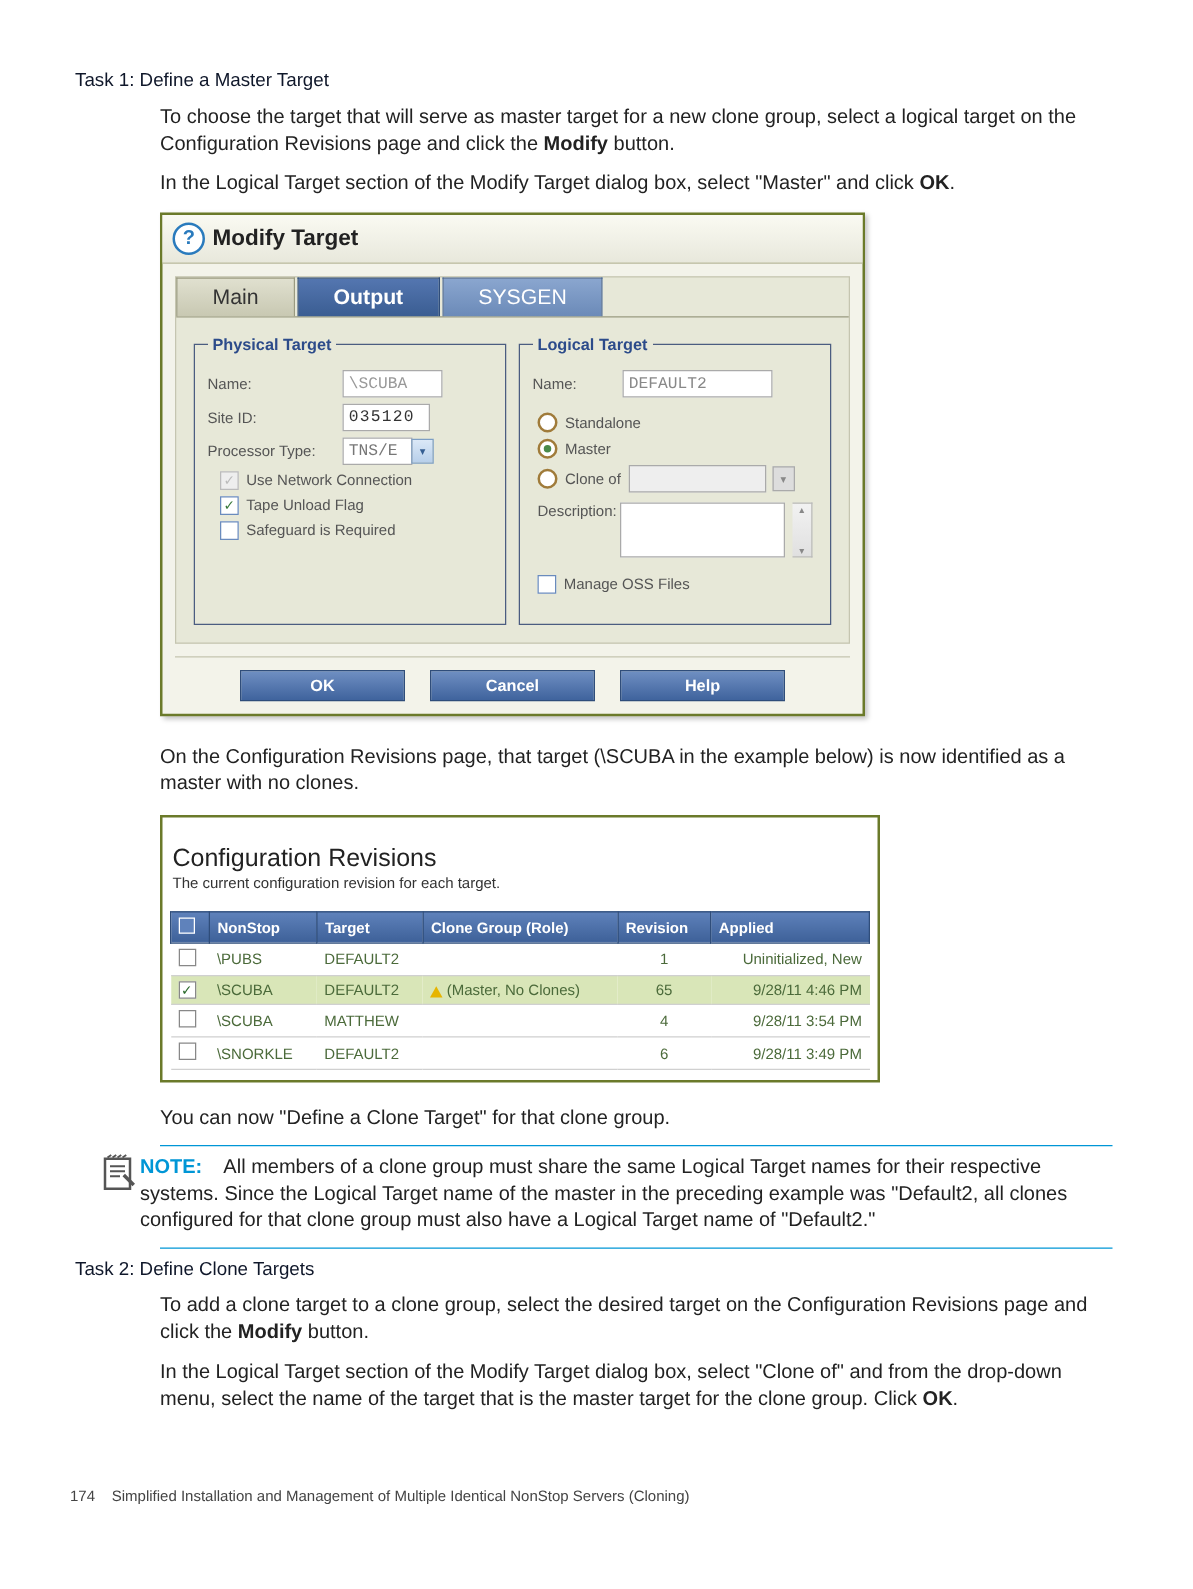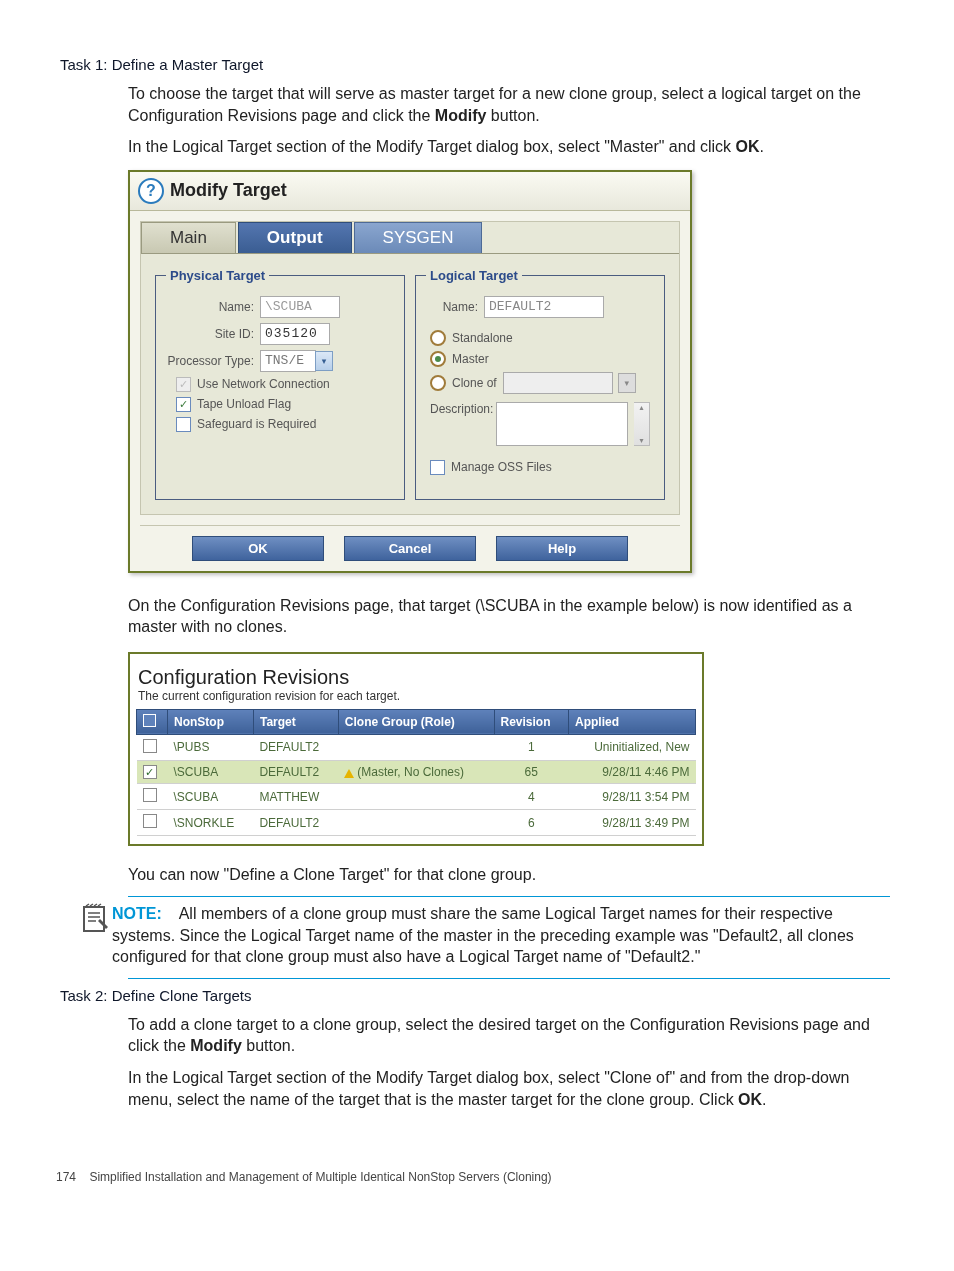--- a/index.html
+++ b/index.html
@@ -109,22 +109,22 @@
   }
   .fld-row {
     display: flex;
     align-items: center;
     margin: 5px 0;
     font-size: 12px;
     color: #555;
   }
   .fld-label {
     width: 88px;
-    text-align: right;
-    padding-right: 6px;
+    text-align: left;
+    padding-right: 20px;
     font-size: 12px;
   }
   .fld-input {
     border: 1px solid #aaa;
     background: #fff;
     padding: 2px 4px;
     font-family: "Courier New", monospace;
     font-size: 13px;
     color: #999;
     min-width: 70px;
@@ -206,33 +206,33 @@
     padding:4px 0;
     width:130px;text-align:center;
   }
 
   
   .revs {
     margin: 14px 0 18px 72px;
     width: 560px;
     border: 2px solid #6b7a2a;
     background: #fff;
-    padding: 10px 6px 8px 6px;
+    padding: 20px 6px 8px 6px;
   }
   .revs-title {
     font-size: 20px;
     font-weight: 400;
     font-family: Arial, sans-serif;
     color: #222;
     margin: 2px 0 0 2px;
   }
   .revs-sub {
     font-size: 12px;
     color: #333;
-    margin: 0 0 6px 2px;
+    margin: 0 0 16px 2px;
   }
   table.revtbl {
     border-collapse: collapse;
     width: 100%;
     font-size: 12px;
   }
   .revtbl th {
     background: linear-gradient(#5f82bb,#3e6199);
     color: #fff;
     font-weight: 700;

